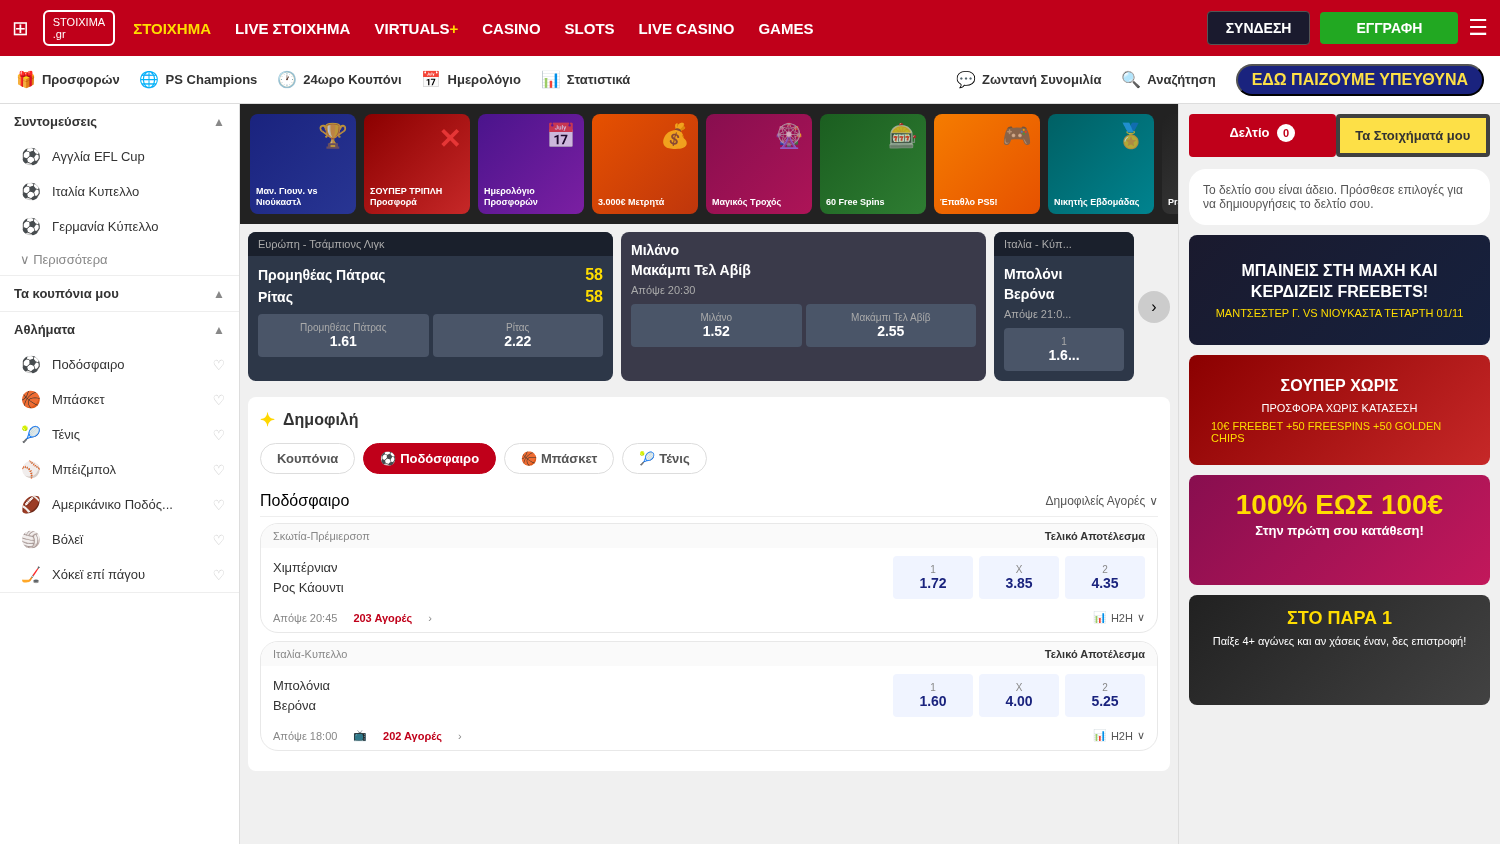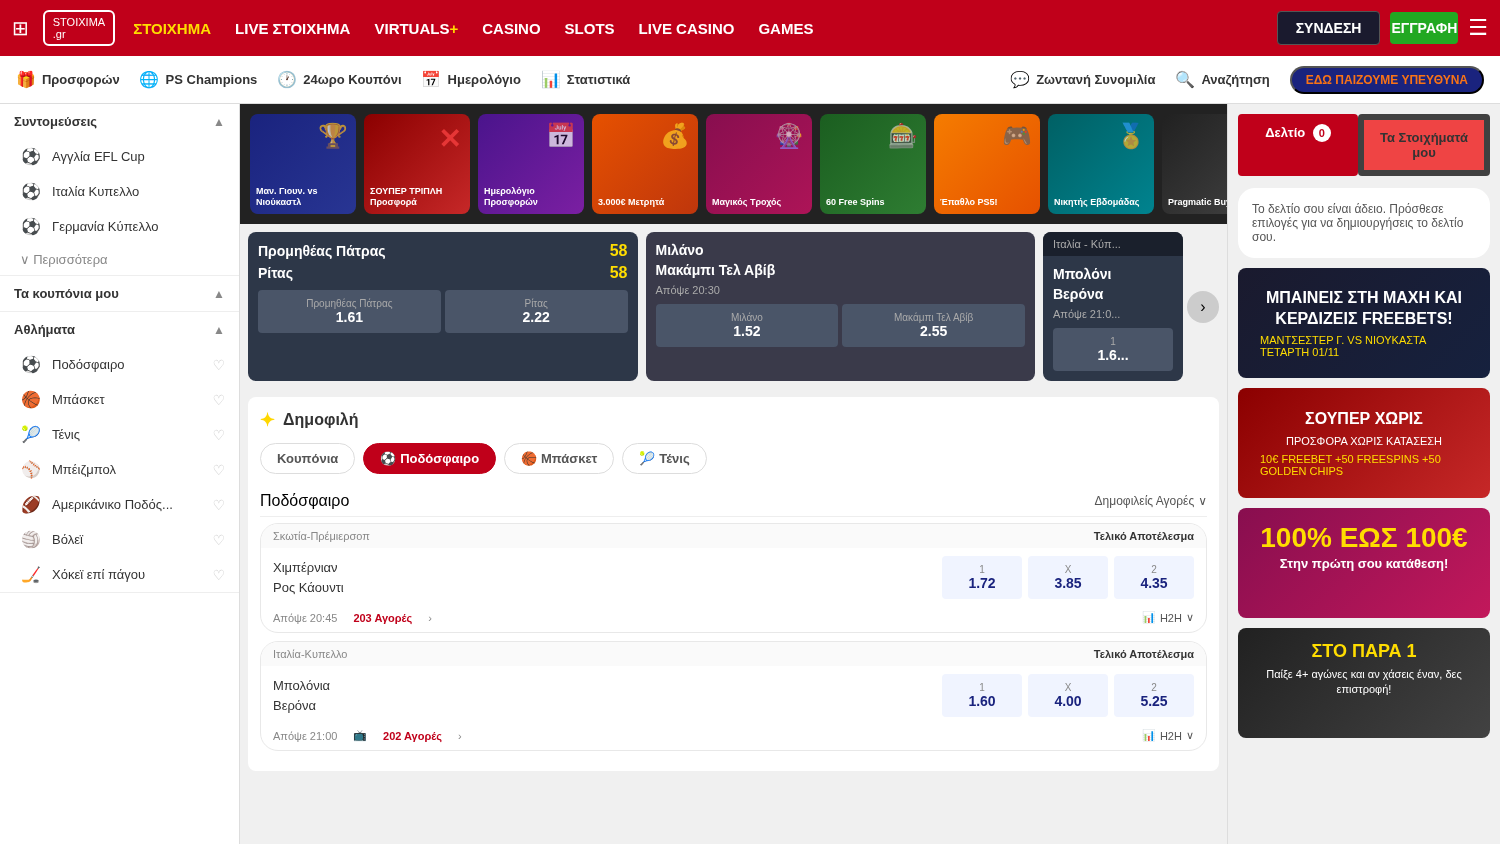--- a/index.html
+++ b/index.html
@@ -47,21 +47,21 @@
       padding: 8px 18px;
       font-weight: 700;
       font-size: 14px;
       cursor: pointer;
     }
     .btn-register {
       background: #22a822;
       color: white;
       border: none;
       border-radius: 4px;
-      padding: 8px 1px;
+      padding: 8px 36px;
       font-weight: 700;
       font-size: 14px;
       cursor: pointer;
     }
     .hamburger { color: white; font-size: 22px; cursor: pointer; }
 
     
     .secondary-nav {
       background: white;
       display: flex;
@@ -79,24 +79,24 @@
       font-size: 13px;
       font-weight: 600;
       cursor: pointer;
       white-space: nowrap;
     }
     .sec-nav-item .icon { font-size: 16px; }
     .sec-nav-right { margin-left: auto; display: flex; align-items: center; gap: 20px; }
     .sec-nav-right .sec-nav-item { color: #333; }
     .btn-responsible {
       background: #1a237e;
-      color: #f97316;
+      color: #fde047;
       border-radius: 20px;
       padding: 5px 14px;
-      font-size: 12px;
+      font-size: 16px;
       font-weight: 700;
       cursor: pointer;
       white-space: nowrap;
     }
 
     
     .main-layout {
       display: flex;
       height: calc(844px - 104px);
     }
@@ -375,21 +375,21 @@
       display: flex;
       align-items: center;
       gap: 4px;
       font-size: 11px;
       color: #555;
       cursor: pointer;
     }
 
     
     .right-panel {
-      width: 273px;
+      width: 322px;
       background: #f0f0f0;
       border-left: 1px solid #ddd;
       overflow-y: auto;
       flex-shrink: 0;
       padding: 10px;
     }
     .betslip-header {
       display: flex;
       gap: 0;
       margin-bottom: 12px;
@@ -401,23 +401,23 @@
       font-size: 13px;
       font-weight: 700;
       cursor: pointer;
       border-radius: 4px;
     }
     .betslip-tab.active {
       background: #c0001a;
       color: white;
     }
     .betslip-tab.inactive {
-      background: #ef4444;
+      background: #fde047;
       color: #333;
-      border: 6px solid #404040;
+      border: 4px solid #404040;
     }
     .betslip-badge {
       background: white;
       color: #c0001a;
       border-radius: 50%;
       width: 18px;
       height: 18px;
       display: inline-flex;
       align-items: center;
       justify-content: center;
@@ -654,20 +654,23 @@
 
           <span style="font-size:9px;line-height:1.2">Pragmatic Buy Bonus</span>
         </div>
       </div>
 
     </div>
 
     <div class="live-matches">
 
       <div class="live-match-card">
+        <div class="lm-header">
+          <span>Ευρώπη - Τσάμπιονς Λιγκ</span>
+        </div>
         <div class="lm-body">
           <div class="lm-team">
             <span>Προμηθέας Πάτρας</span>
             <span class="lm-score">58</span>
           </div>
           <div class="lm-team">
             <span>Ρίτας</span>
             <span class="lm-score">58</span>
           </div>
           <div class="lm-odds">
@@ -813,21 +816,21 @@
               <div class="odd-cell-label">Χ</div>
               <div class="odd-cell-val">4.00</div>
             </div>
             <div class="odd-cell">
               <div class="odd-cell-label">2</div>
               <div class="odd-cell-val">5.25</div>
             </div>
           </div>
         </div>
         <div class="match-row-footer">
-          <span>Απόψε 21:00</span>
+          <span>Απόψε 18:00</span>
           <span>📺</span>
           <span class="more-link">202 Αγορές</span>
           <span>›</span>
           <div class="h2h-btn">
             <span>📊</span>
             <span>H2H</span>
             <span>∨</span>
           </div>
         </div>
       </div>

